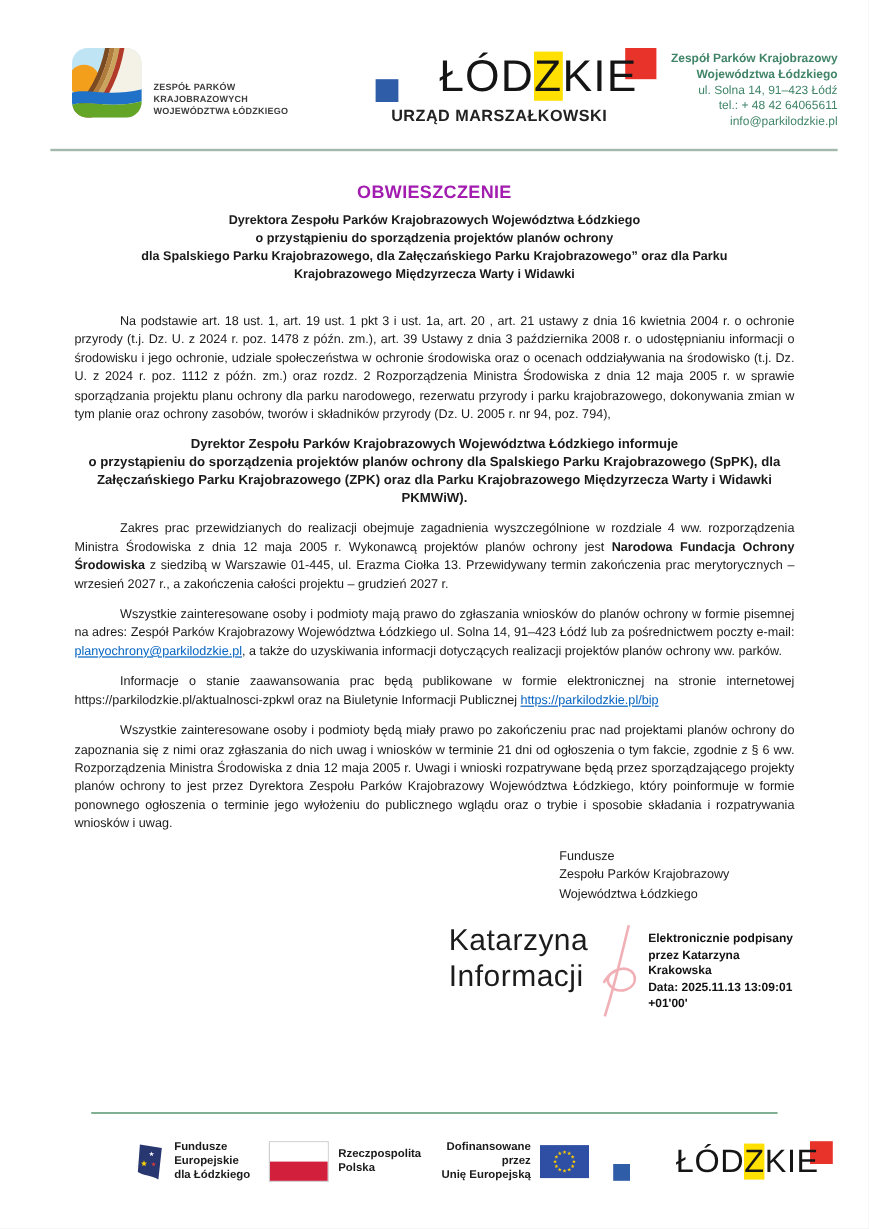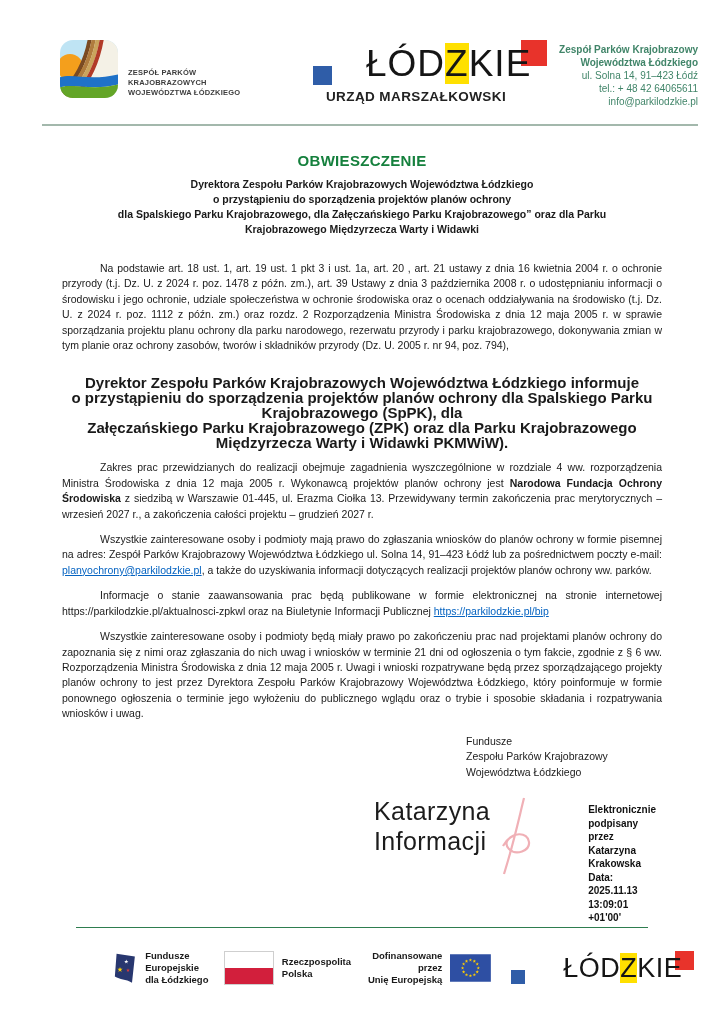--- a/index.html
+++ b/index.html
@@ -23,33 +23,33 @@
   .lodzkie-lg .sq-blue { left:-5px; bottom:-1px; width:19px; height:19px; }
   .lodzkie-lg .sq-red  { right:-16px; top:-4px; width:26px; height:26px; }
   .lodzkie-lg .word { font-size:37px; letter-spacing:1px; line-height:40px; font-stretch:condensed; }
   .urzad { margin-top:5px; font-size:13.5px; font-weight:700; color:#222; letter-spacing:.4px; white-space:nowrap; }
   .hdr-right { flex:1; text-align:right; font-size:10px; line-height:13px; color:#418569; padding-top:3px; }
   .hdr-right .b { font-weight:bold; }
   .rule-top { margin:16px 26px 0 42px; border-top:2.5px solid #a3b8ac; }
 
   
   main { margin:0 62px; width:600px; }
-  h1 { margin-top:26px; text-align:center; font-size:15px; letter-spacing:.3px; color:#15803d; }
+  h1 { margin-top:26px; text-align:center; font-size:15px; letter-spacing:.3px; color:#a21caf; }
   .subtitle { margin-top:8px; text-align:center; font-size:10.5px; font-weight:bold; line-height:15px; }
   p.body { margin-top:10px; font-size:10.5px; line-height:15.4px; text-align:justify; text-indent:38px; }
   p.first { margin-top:24px; }
-  .p2 { margin-top:22px; text-align:center; font-weight:bold; font-size:15px; line-height:15px; }
+  .p2 { margin-top:10px; text-align:center; font-weight:bold; font-size:11px; line-height:15px; }
   a.link { color:#0563c1; text-decoration:underline; cursor:pointer; }
 
   .sig-block { margin:12px 0 0 404px; font-size:10.5px; line-height:15.5px; }
 
   .esign { display:flex; margin:16px 0 0 312px; }
   .esign-name { font-size:25px; line-height:30px; color:#1c1c1c; letter-spacing:.4px; }
   .esign-ribbon { margin:0 6px 0 10px; flex:none; }
-  .esign-details { padding-top:7px; font-size:10px; font-weight:600; line-height:13.5px; color:#111;margin-left:48px; }
+  .esign-details { padding-top:7px; font-size:10px; font-weight:600; line-height:13.5px; color:#111; }
 
   
   footer { position:absolute; left:0; right:0; bottom:0; }
   .rule-bottom { margin:0 76px; border-top:1.5px solid #2e7d4f; }
   .logos { display:flex; align-items:center; justify-content:space-between; padding:14px 84px 30px 112px;gap:12px; }
   .logo-item { display:flex; align-items:center; gap:8px; }
   .logo-label { font-size:9.5px; font-weight:600; color:#1a1a1a; line-height:12px; }
   .logo-label.right { text-align:right; }
   .flag-pl { width:50px; height:34px; border:1px solid #cfcfcf; display:flex; flex-direction:column; }
   .flag-pl .w { flex:1; background:#ffffff; }

